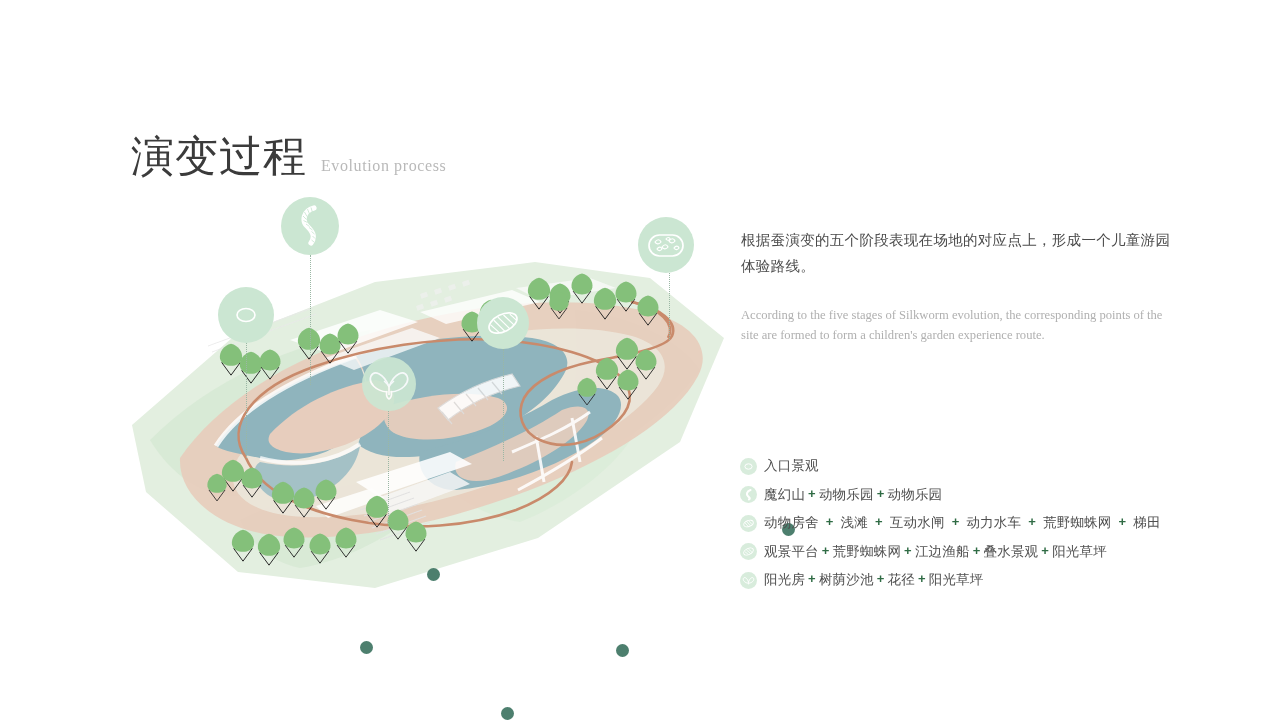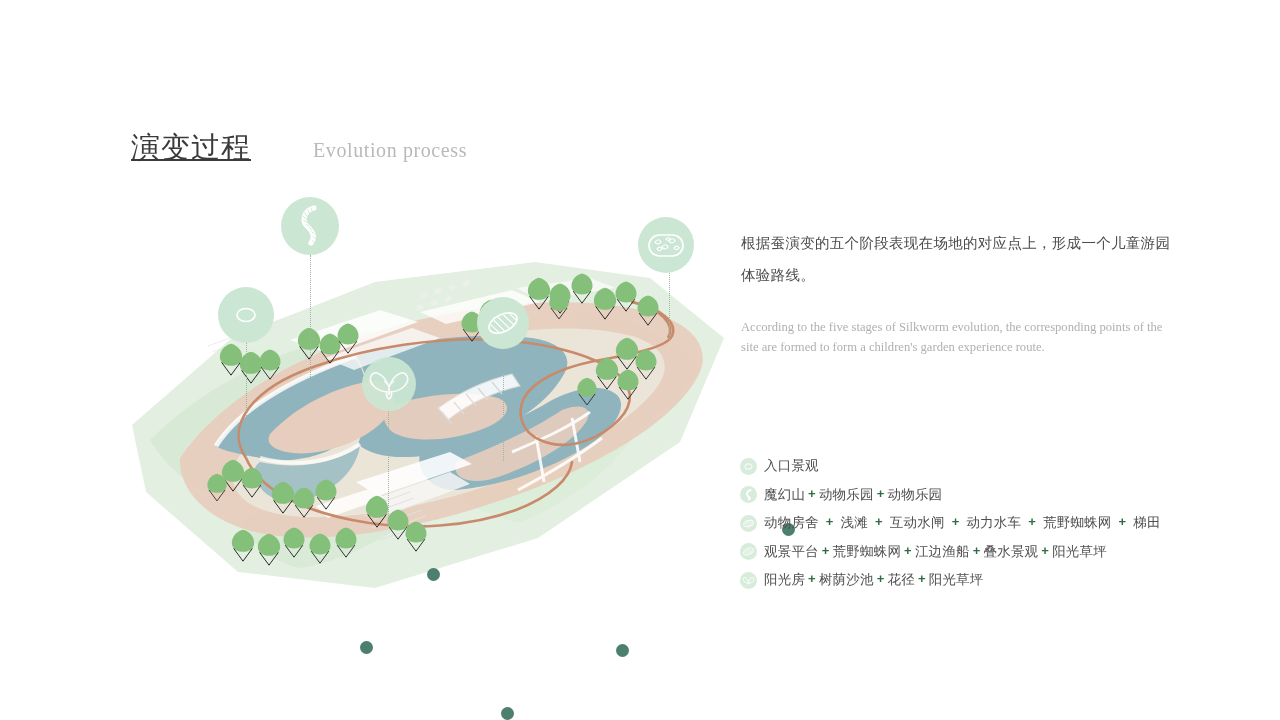--- a/index.html
+++ b/index.html
@@ -19,44 +19,42 @@
   
   .title-block {
     position: absolute;
     left: 131px; top: 128px;
     display: flex;
     align-items: baseline;
     gap: 14px;
     white-space: nowrap;
   }
   .title-cn {
-    font-size: 29px;
+    font-size: 43px;
     font-weight: 400;
     color: #3b3b3b;
     letter-spacing: 1px;
     font-family: "Liberation Sans", "DejaVu Sans", sans-serif;
-    text-decoration: underline;
   }
   .title-en {
-    font-size: 20px;
+    font-size: 16px;
     color: #b9b9b9;
     letter-spacing: 0.6px;
     font-family: "Liberation Serif", "DejaVu Serif", serif;
-    margin-left: 48px;
   }
 
   
   .desc-block {
     position: absolute;
     left: 741px; top: 227px;
     width: 436px;
   }
   .desc-cn {
     font-size: 14.5px;
-    line-height: 32px;
+    line-height: 26px;
     color: #4b4b4b;
     margin: 0 0 26px 0;
     letter-spacing: 0.3px;
   }
   .desc-en {
     font-size: 12.6px;
     line-height: 20px;
     color: #b0b0b0;
     margin: 0;
     font-family: "Liberation Serif", "DejaVu Serif", serif;

